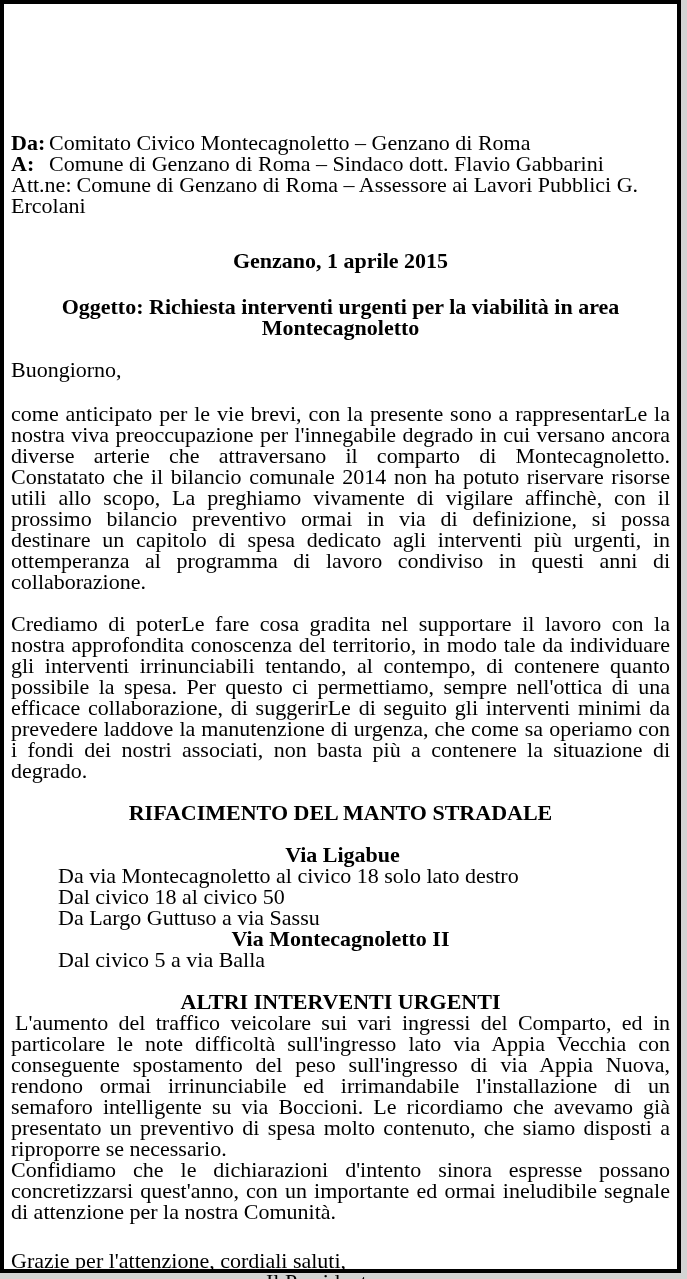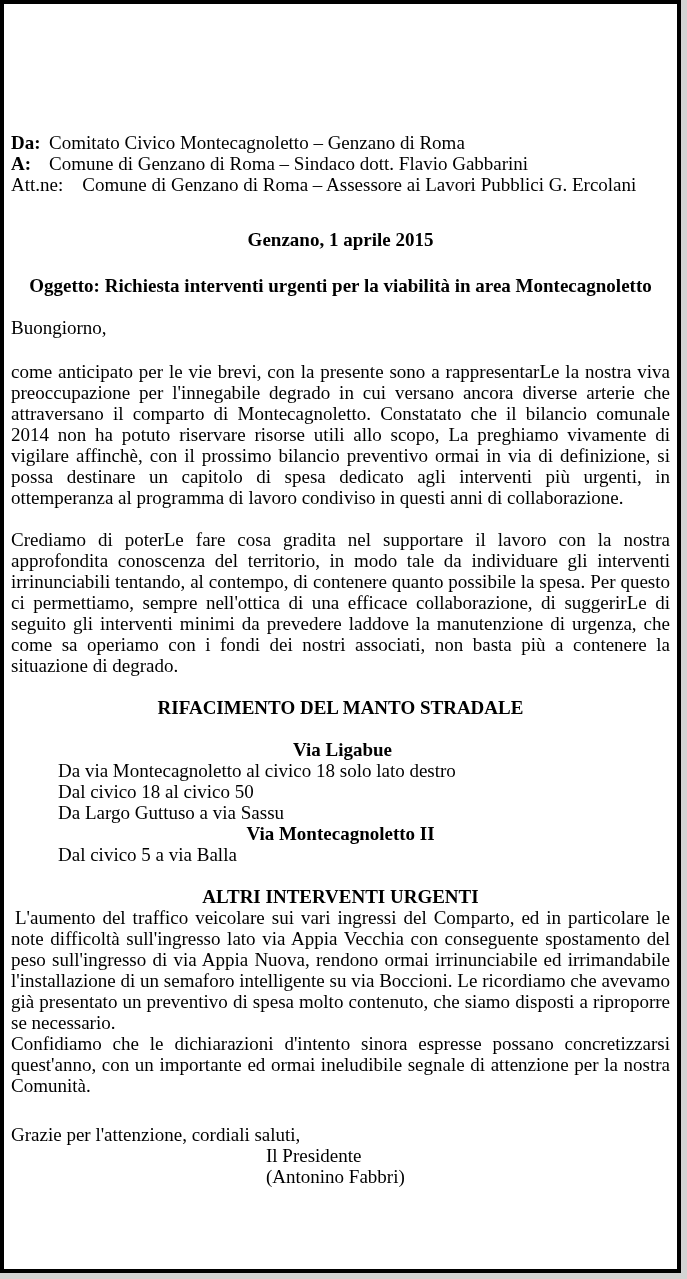--- a/index.html
+++ b/index.html
@@ -14,28 +14,28 @@
     position: absolute;
     top: 0;
     left: 0;
     width: 681px;
     height: 1273px;
     box-sizing: border-box;
     background: #ffffff;
     border: 4px solid #000000;
     padding: 128px 7px 0 7px;
     font-family: "Liberation Serif", "DejaVu Serif", serif;
-    font-size: 19px;
+    font-size: 22px;
     line-height: 21px;
     color: #000000;
   }
   .line { min-height: 21px; }
   .label { font-weight: bold; display: inline-block; min-width: 38px; }
   .attn-label { font-weight: normal; }
-  .gap-after-label { margin-left: 19px; }
+  .gap-after-label { margin-left: 5px; }
   .bold { font-weight: bold; text-align: center; }
   .just { text-align: justify; }
   .sub { padding-left: 47px; }
   .indent-sm { padding-left: 4px; }
   .tindent { text-indent: 4px; }
   .sp21 { height: 21px; }
   .sp23 { height: 23px; }
   .sp25 { height: 25px; }
   .sp28 { height: 28px; }
   .sp34 { height: 34px; }

